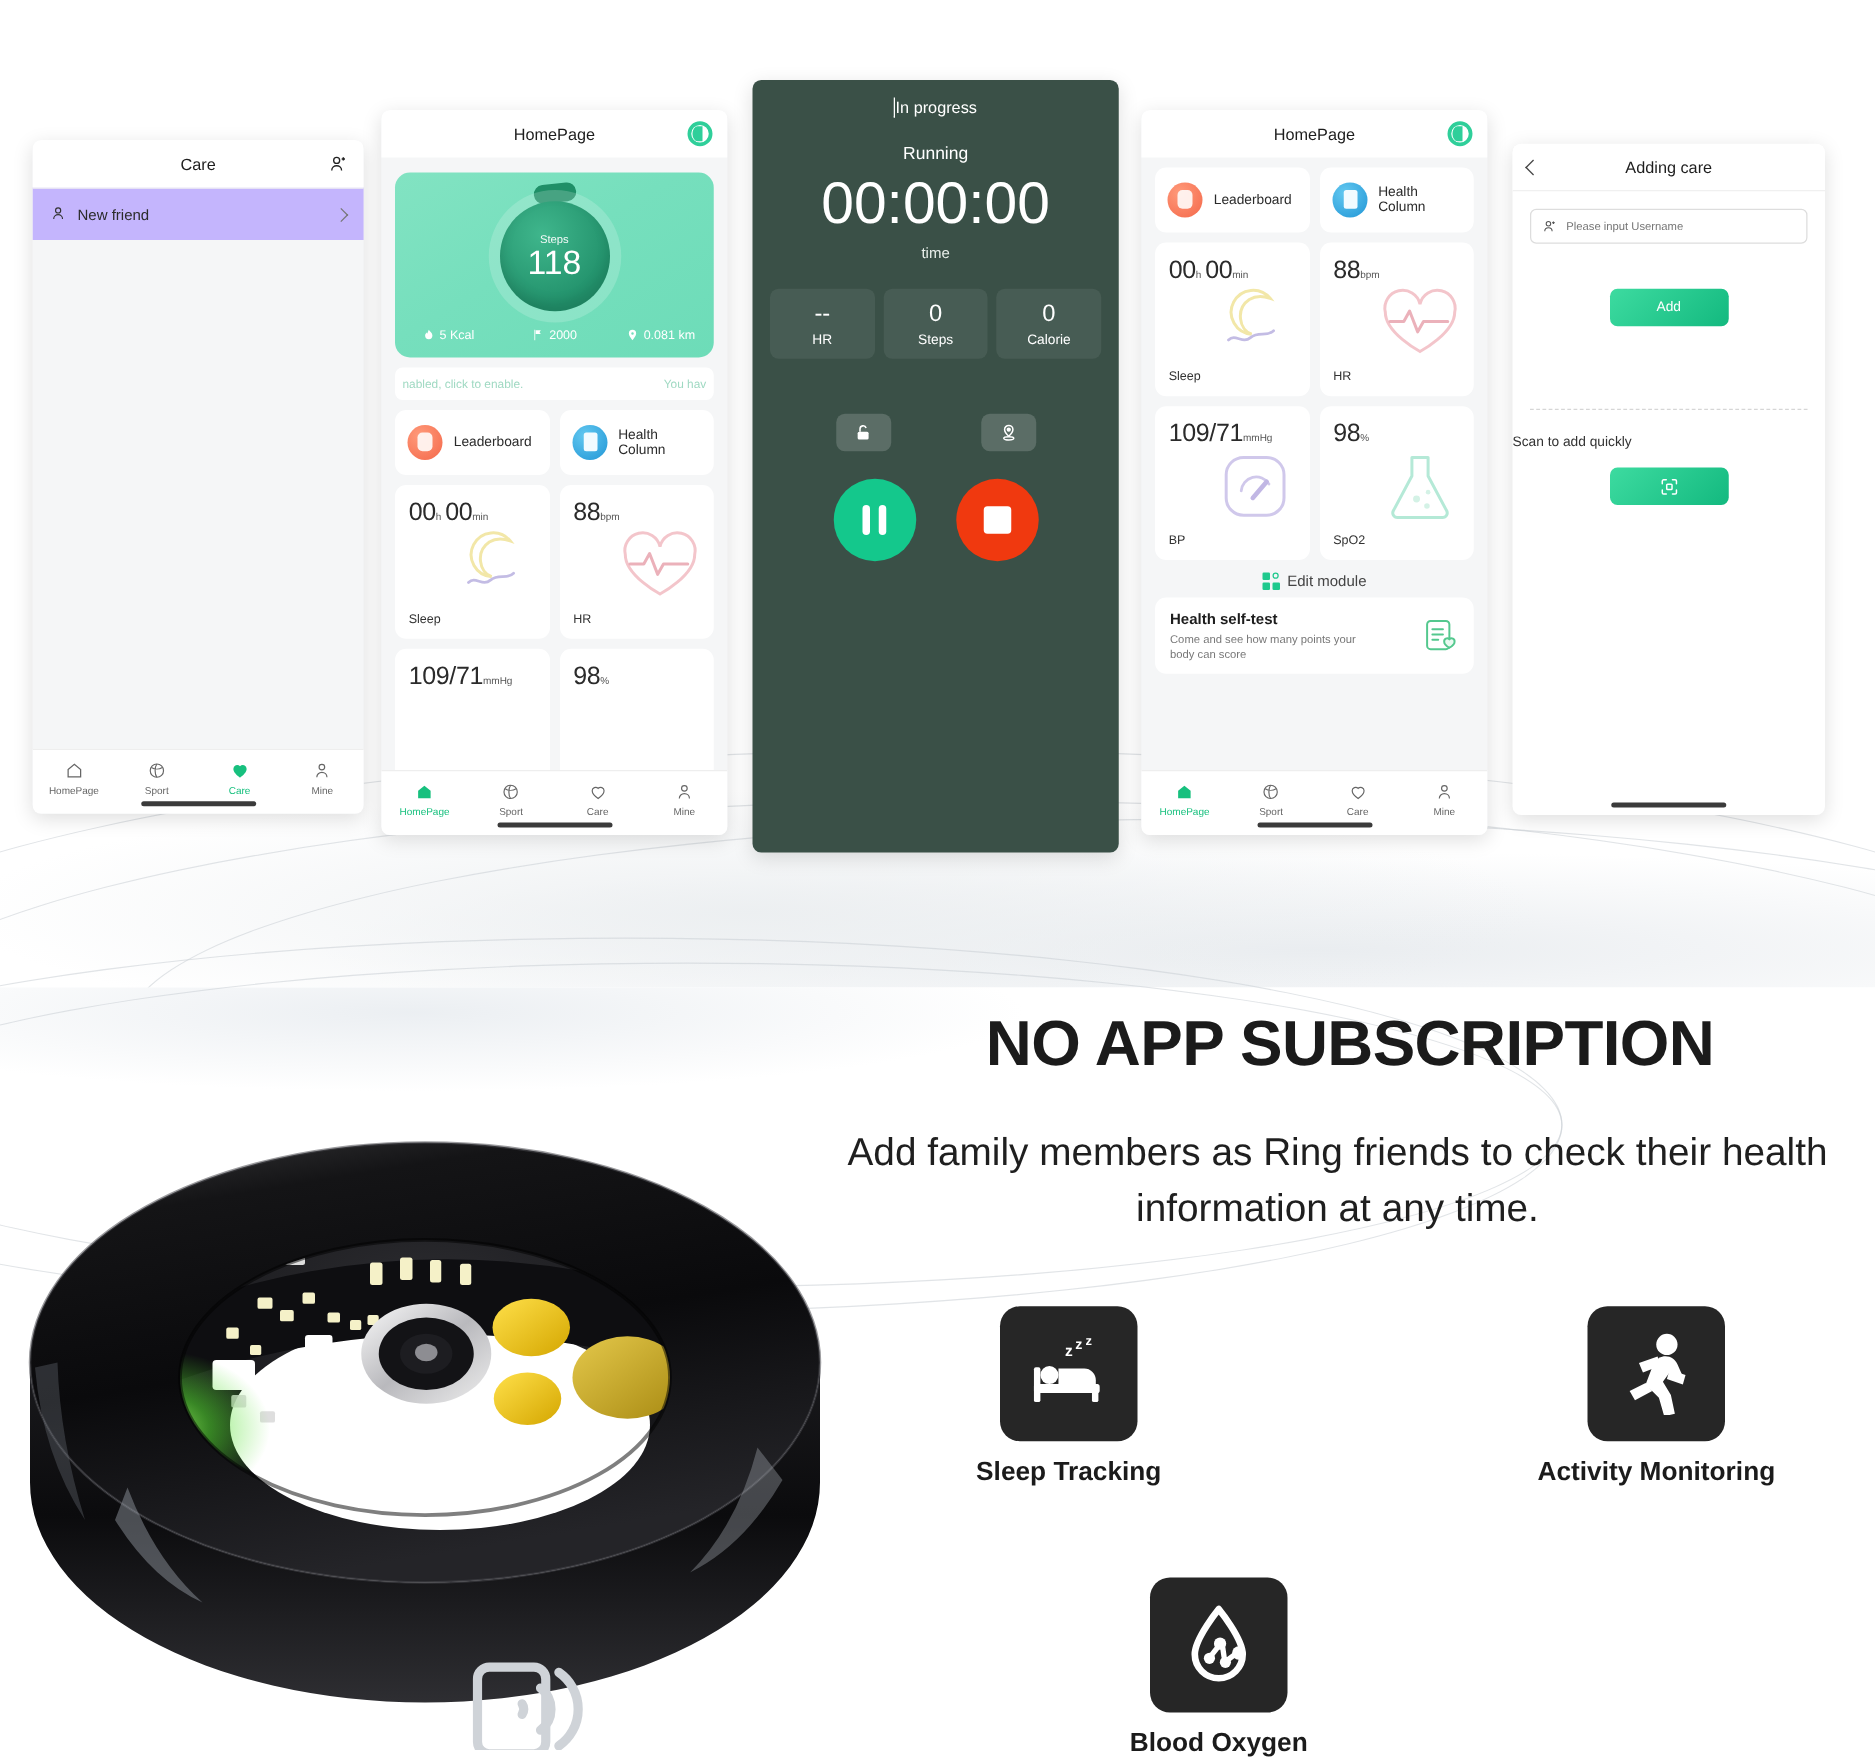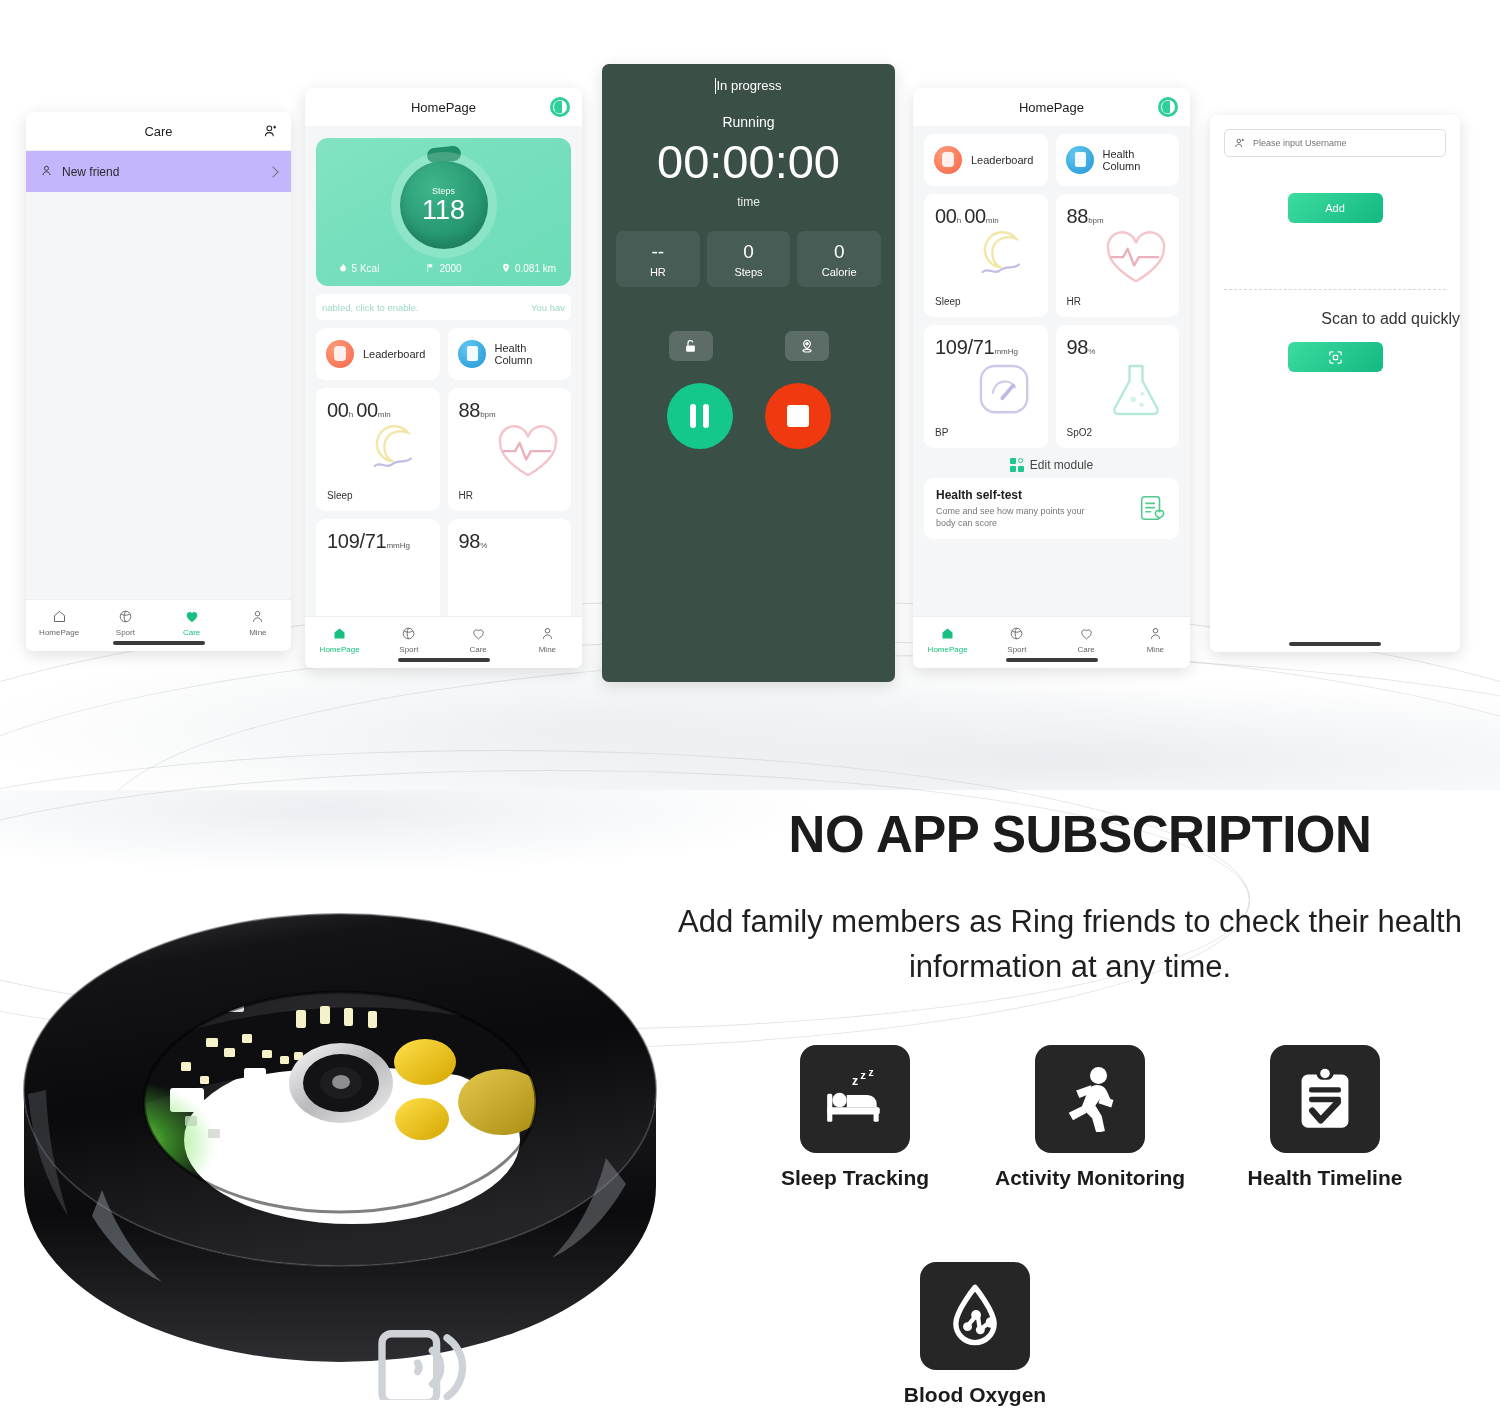--- a/index.html
+++ b/index.html
@@ -145,21 +145,21 @@
   
   #phone-add { left: 1210px; top: 115px; width: 250px; height: 537px; background:#fff; }
   .input-wrap { margin: 14px 14px 0 14px; height: 28px; border: 1px solid #ddd; border-radius: 5px;
     display:flex; align-items:center; gap:7px; padding: 0 9px; }
   .input-wrap input { border:none; outline:none; font-size: 9px; color:#9a9a9a; flex:1;
     font-family: "Liberation Sans", sans-serif; background:transparent; }
   .btn-add { display:block; margin: 36px auto 0 auto; width: 95px; height: 30px; border-radius: 6px;
     background: linear-gradient(135deg,#3ddba0,#13b97f); color:#fff; font-size: 11px; border:none;
     font-family: "Liberation Sans", sans-serif; cursor:pointer; }
   .dotted { margin: 66px 14px 0 14px; border-top: 1px dashed #d6d6d6; }
-  .scan-label { text-align:right; font-size: 16px; color:#333; margin-top: 20px; }
+  .scan-label { text-align:left; font-size: 11px; color:#333; margin-top: 20px; }
   .btn-scan { display:block; margin: 14px auto 0 auto; width: 95px; height: 30px; border-radius: 6px;
     background: linear-gradient(135deg,#3ddba0,#13b97f); border:none; cursor:pointer;
     display:flex; align-items:center; justify-content:center; }
   
   #bottom-section { position:absolute; left:0; top: 790px; width: 1500px; height: 621px;
     background:
       radial-gradient(ellipse 700px 90px at 22% 20px, rgba(232,236,240,0.85), rgba(255,255,255,0) 70%),
       #ffffff; }
   #headline { position:absolute; left: 700px; top: 805px; width: 760px; text-align:center;
     font-size: 51px; font-weight: bold; color: #1b1b1b; letter-spacing: -0.5px; }
@@ -533,20 +533,26 @@
               <path d="M5.5 20.5c0-3.6 2.9-6.3 6.5-6.3s6.5 2.7 6.5 6.3"></path>
             </svg>
         </div>
         <span>Mine</span>
       </div>
       <div class="home-bar"></div>
     </div>
   </div>
 
   <div class="phone" id="phone-add">
+    <div class="ph-header" style="border-bottom:1px solid #f0f0f0;">
+      <span class="hdr-left">
+          <span class="chev-left" style="border-color:#444;"></span>
+        </span>
+      <span>Adding care</span>
+    </div>
     <div class="input-wrap">
       <svg width="12" height="12" viewBox="0 0 24 24" fill="none" stroke="#555" stroke-width="1.7">
         <circle cx="9.5" cy="8" r="3.6"></circle>
           <path d="M3.6 20c0-3.3 2.7-5.6 5.9-5.6s5.9 2.3 5.9 5.6"></path>
         <path d="M17.5 4.2v4M15.5 6.2h4" stroke-width="1.8"></path>
       </svg>
       <input type="text" placeholder="Please input Username" style="">
     </div>
     <button class="btn-add">Add</button>
     <div class="dotted"></div>
@@ -701,33 +707,20 @@
       <svg width="58" height="66" viewBox="0 0 52 62" fill="#fff">
         <circle cx="34" cy="9" r="8"></circle>
         <path d="M28 19c6-3 12 0 14 5l4 9-7 3-3-6-5 7 6 10 3 14-8 2-4-14-10-10 5-13z"></path>
         <path d="M13 23 L27 18 l2 7 -13 5z"></path>
         <path d="M18 38 L6 44 l4 7 13-7z"></path>
         <path d="M36 28 l12 4 -2 7 -12-4z"></path>
       </svg>
     </div>
     <div class="feat-label">Activity Monitoring</div>
   </div>
-  <div class="feat">
-    <div class="feat-ico">
-      <svg width="58" height="66" viewBox="0 0 52 62" fill="#fff">
-        <rect x="4" y="8" width="44" height="50" rx="6"></rect>
-        <rect x="18" y="1" width="16" height="12" rx="6" fill="#262626"></rect>
-        <circle cx="26" cy="7" r="4.5" fill="#fff"></circle>
-        <rect x="11" y="20" width="30" height="5" rx="2" fill="#262626"></rect>
-        <rect x="11" y="29" width="30" height="5" rx="2" fill="#262626"></rect>
-        <path d="M14 42 l8 9 16-17" fill="none" stroke="#262626" stroke-width="6" stroke-linecap="round" stroke-linejoin="round"></path>
-      </svg>
-    </div>
-    <div class="feat-label">Health Timeline</div>
-  </div>
 </div>
 
 <div class="feat-row" id="feat-row-2">
   <div class="feat">
     <div class="feat-ico">
       <svg width="58" height="66" viewBox="0 0 52 62" fill="none" stroke="#fff" stroke-width="5" stroke-linejoin="round">
         <path d="M26 4C26 4 8 26 8 38a18 18 0 0 0 36 0C44 26 26 4 26 4z"></path>
         <g fill="#fff" stroke="none">
           <circle cx="27" cy="30" r="4.6"></circle>
             <circle cx="19" cy="41" r="4.2"></circle>

